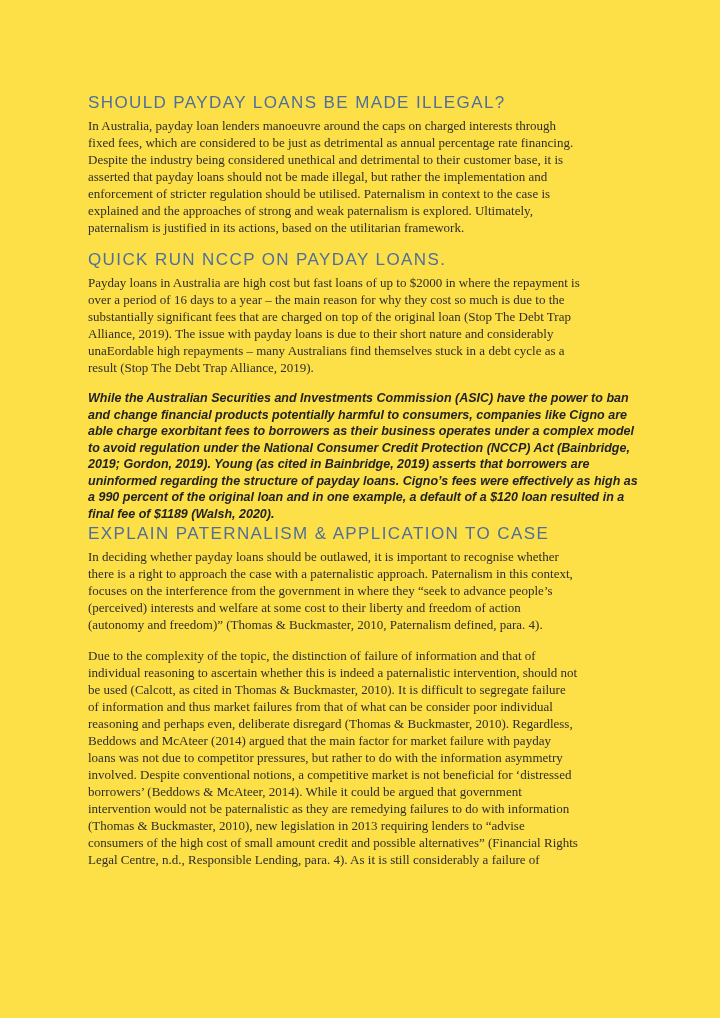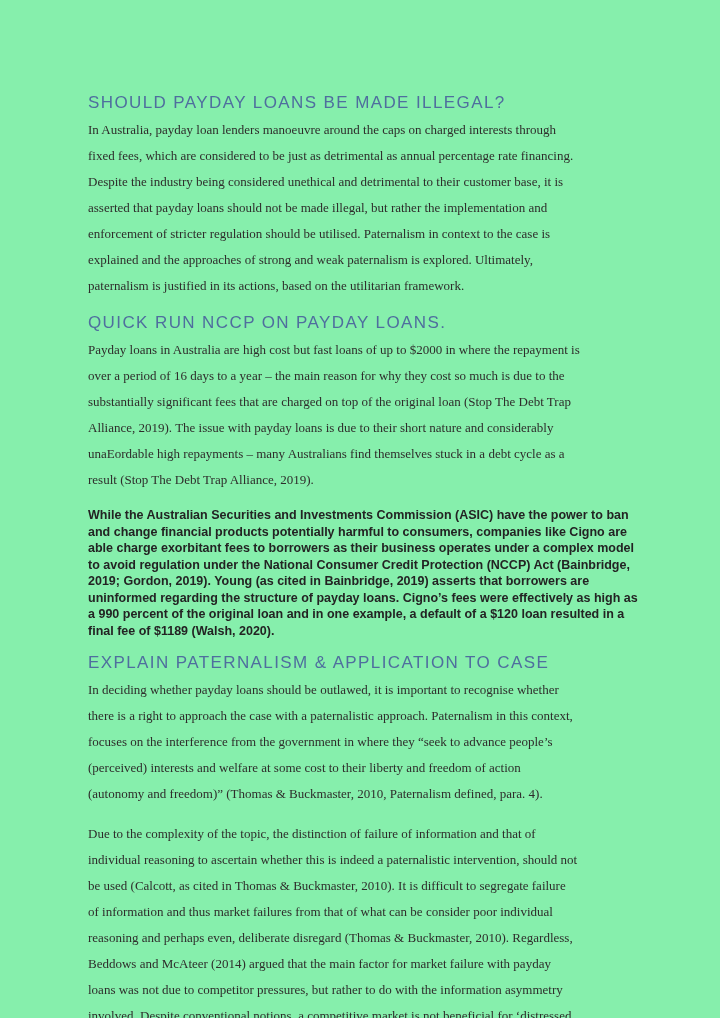--- a/index.html
+++ b/index.html
@@ -10,51 +10,52 @@
   body {
     width: 720px;
     height: 1018px;
     overflow: hidden;
     position: relative;
   }
   .page {
     box-sizing: border-box;
     width: 720px;
     height: 1018px;
-    background: #86efac;
+    background: #fde047;
     padding: 93px 40px 0 88px;
   }
   .section-heading {
     font-family: "Liberation Sans", sans-serif;
     font-size: 17px;
     line-height: 20px;
     font-weight: 400;
     letter-spacing: 1.4px;
     color: #4f6e9e;
     margin: 0 0 4px 0;
   }
   .section + .section .section-heading {
     margin-top: 0;
   }
   .body-text {
     font-family: "Liberation Serif", serif;
     font-size: 13px;
-    line-height: 26px;
+    line-height: 17px;
     color: #2e2d2b;
     margin: 0 0 14px 0;
     white-space: pre-line;
   }
   .bold-text {
     font-family: "Liberation Sans", sans-serif;
     font-weight: 700;
     font-size: 12.5px;
     line-height: 16.5px;
     color: #232323;
-    margin: 0 0 14px 0;
+    margin: 0 0 2px 0;
     white-space: pre-line;
+    font-style: italic;
   }
 </style>
 </head>
 <body>
 
 <div class="page">
 
   <div class="section">
     <h1 class="section-heading">SHOULD PAYDAY LOANS BE MADE ILLEGAL?</h1>
     <p class="body-text">In Australia, payday loan lenders manoeuvre around the caps on charged interests through

